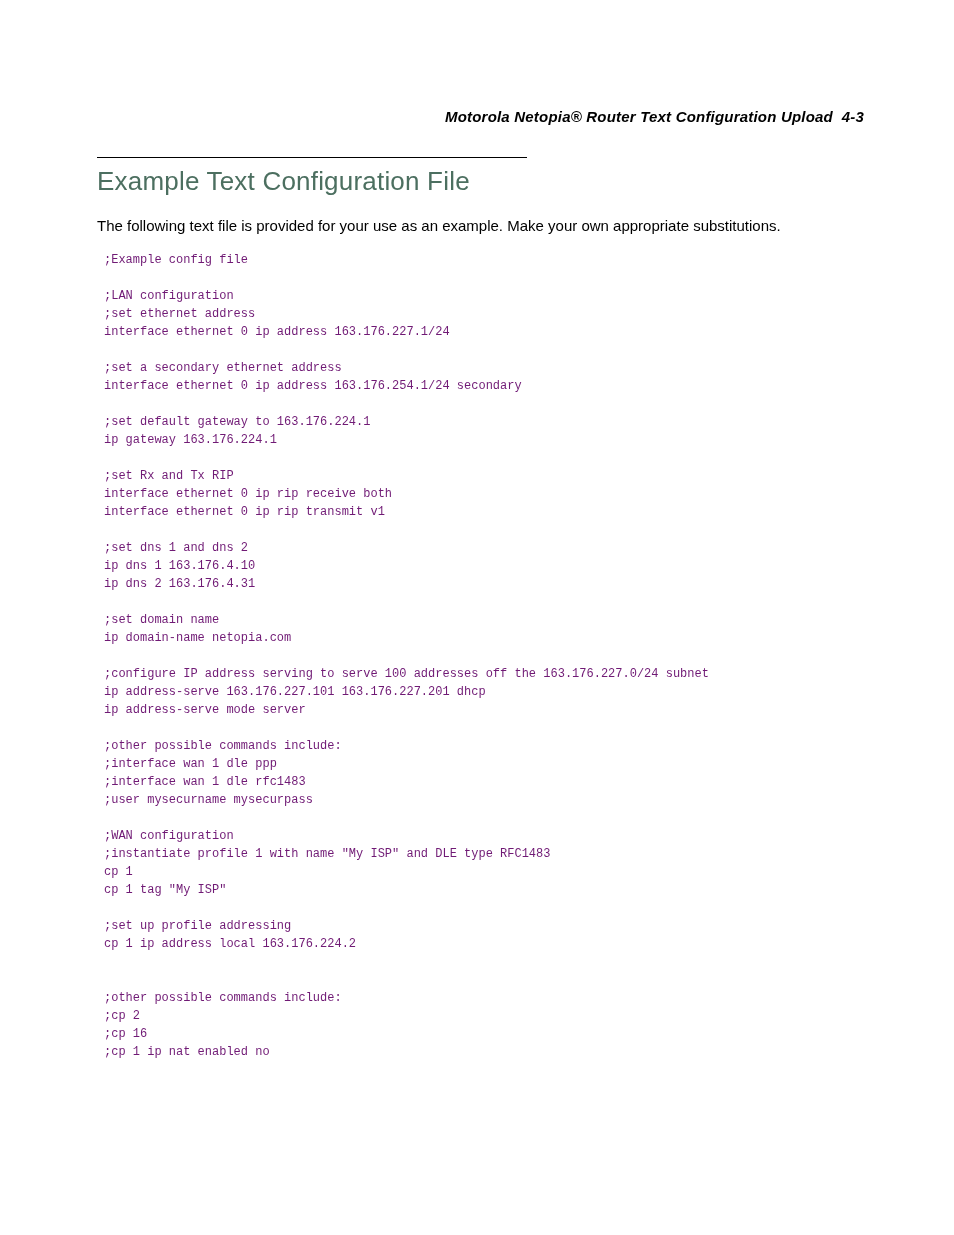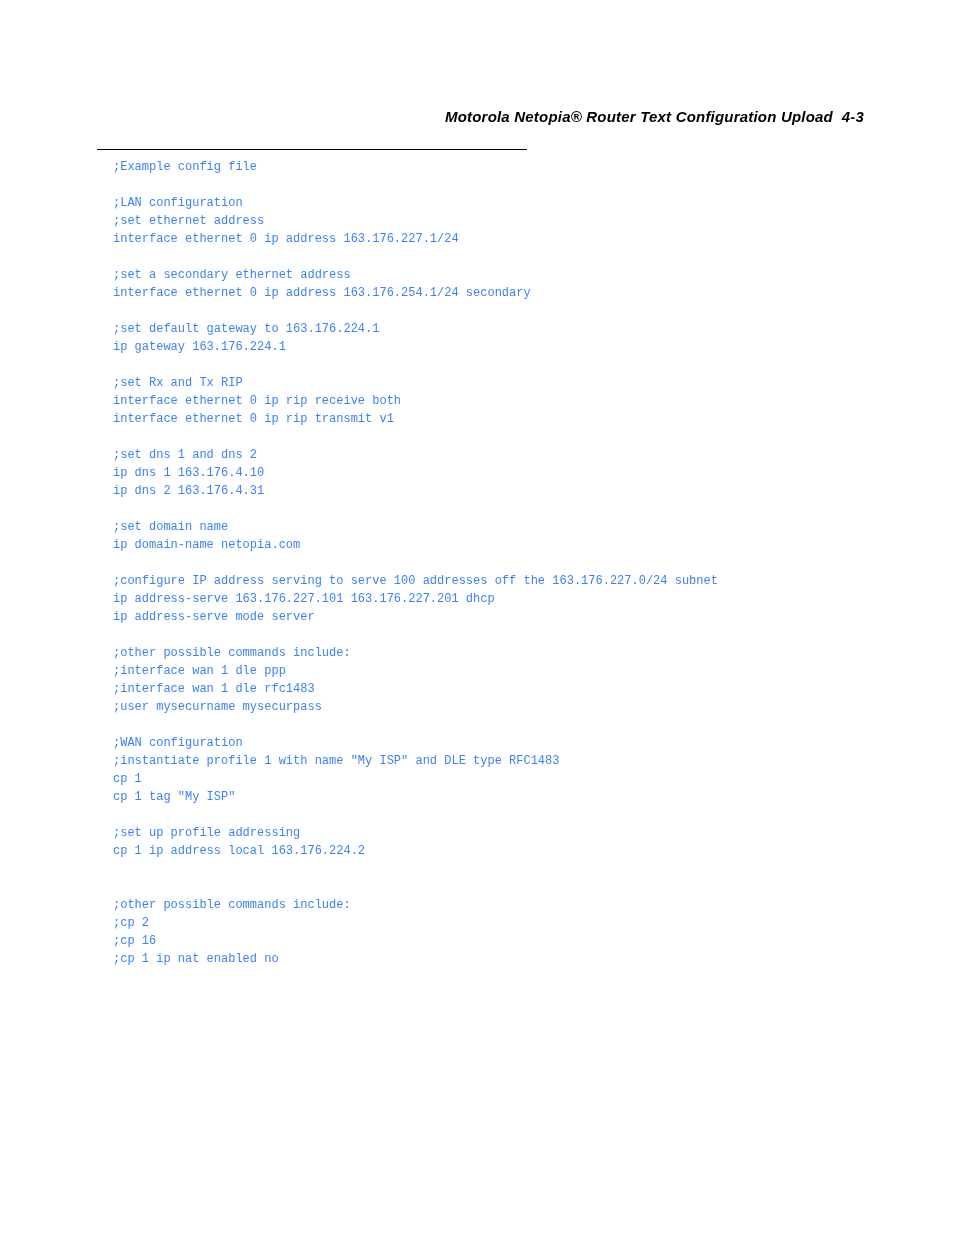--- a/index.html
+++ b/index.html
@@ -16,21 +16,21 @@
     font-family: "Helvetica Neue", Helvetica, Arial, sans-serif;
     color: #000;
   }
   .running-head {
     text-align: right;
     font-style: italic;
     font-weight: 700;
     font-size: 15px;
     letter-spacing: 0.2px;
     color: #000;
-    margin-bottom: 24px;
+    margin-bottom: 32px;
   }
   .running-head .pageno {
     font-style: italic;
   }
   .rule {
     width: 430px;
     height: 0;
     border-top: 1px solid #000;
     margin-bottom: 8px;
   }
@@ -50,36 +50,38 @@
     color: #000;
   }
   p.body .bold {
     font-weight: 700;
   }
   pre.config {
     font-family: "Courier New", Courier, monospace;
     font-size: 12px;
     line-height: 1.5;
     white-space: pre;
-    margin: 6px 0 0 16px;
-    color: #3b82f6;
+    margin: 6px 0 0 7px;
+    color: #701a75;
   }
 </style>
 </head>
 <body>
 
 <div class="page">
 
   <div class="running-head">
     <span>Motorola Netopia® Router Text Configuration Upload</span>&nbsp;&nbsp;<span class="pageno">4-3</span>
   </div>
 
   <div class="rule"></div>
 
+  <h1 class="section-title">Example Text Configuration File</h1>
 
+  <p class="body">The following text file is provided for your use as an example. Make your own appropriate substitutions.</p>
 
 
   <pre class="config">;Example config file
 
 ;LAN configuration
 ;set ethernet address
 interface ethernet 0 ip address 163.176.227.1/24
 
 ;set a secondary ethernet address
 interface ethernet 0 ip address 163.176.254.1/24 secondary

